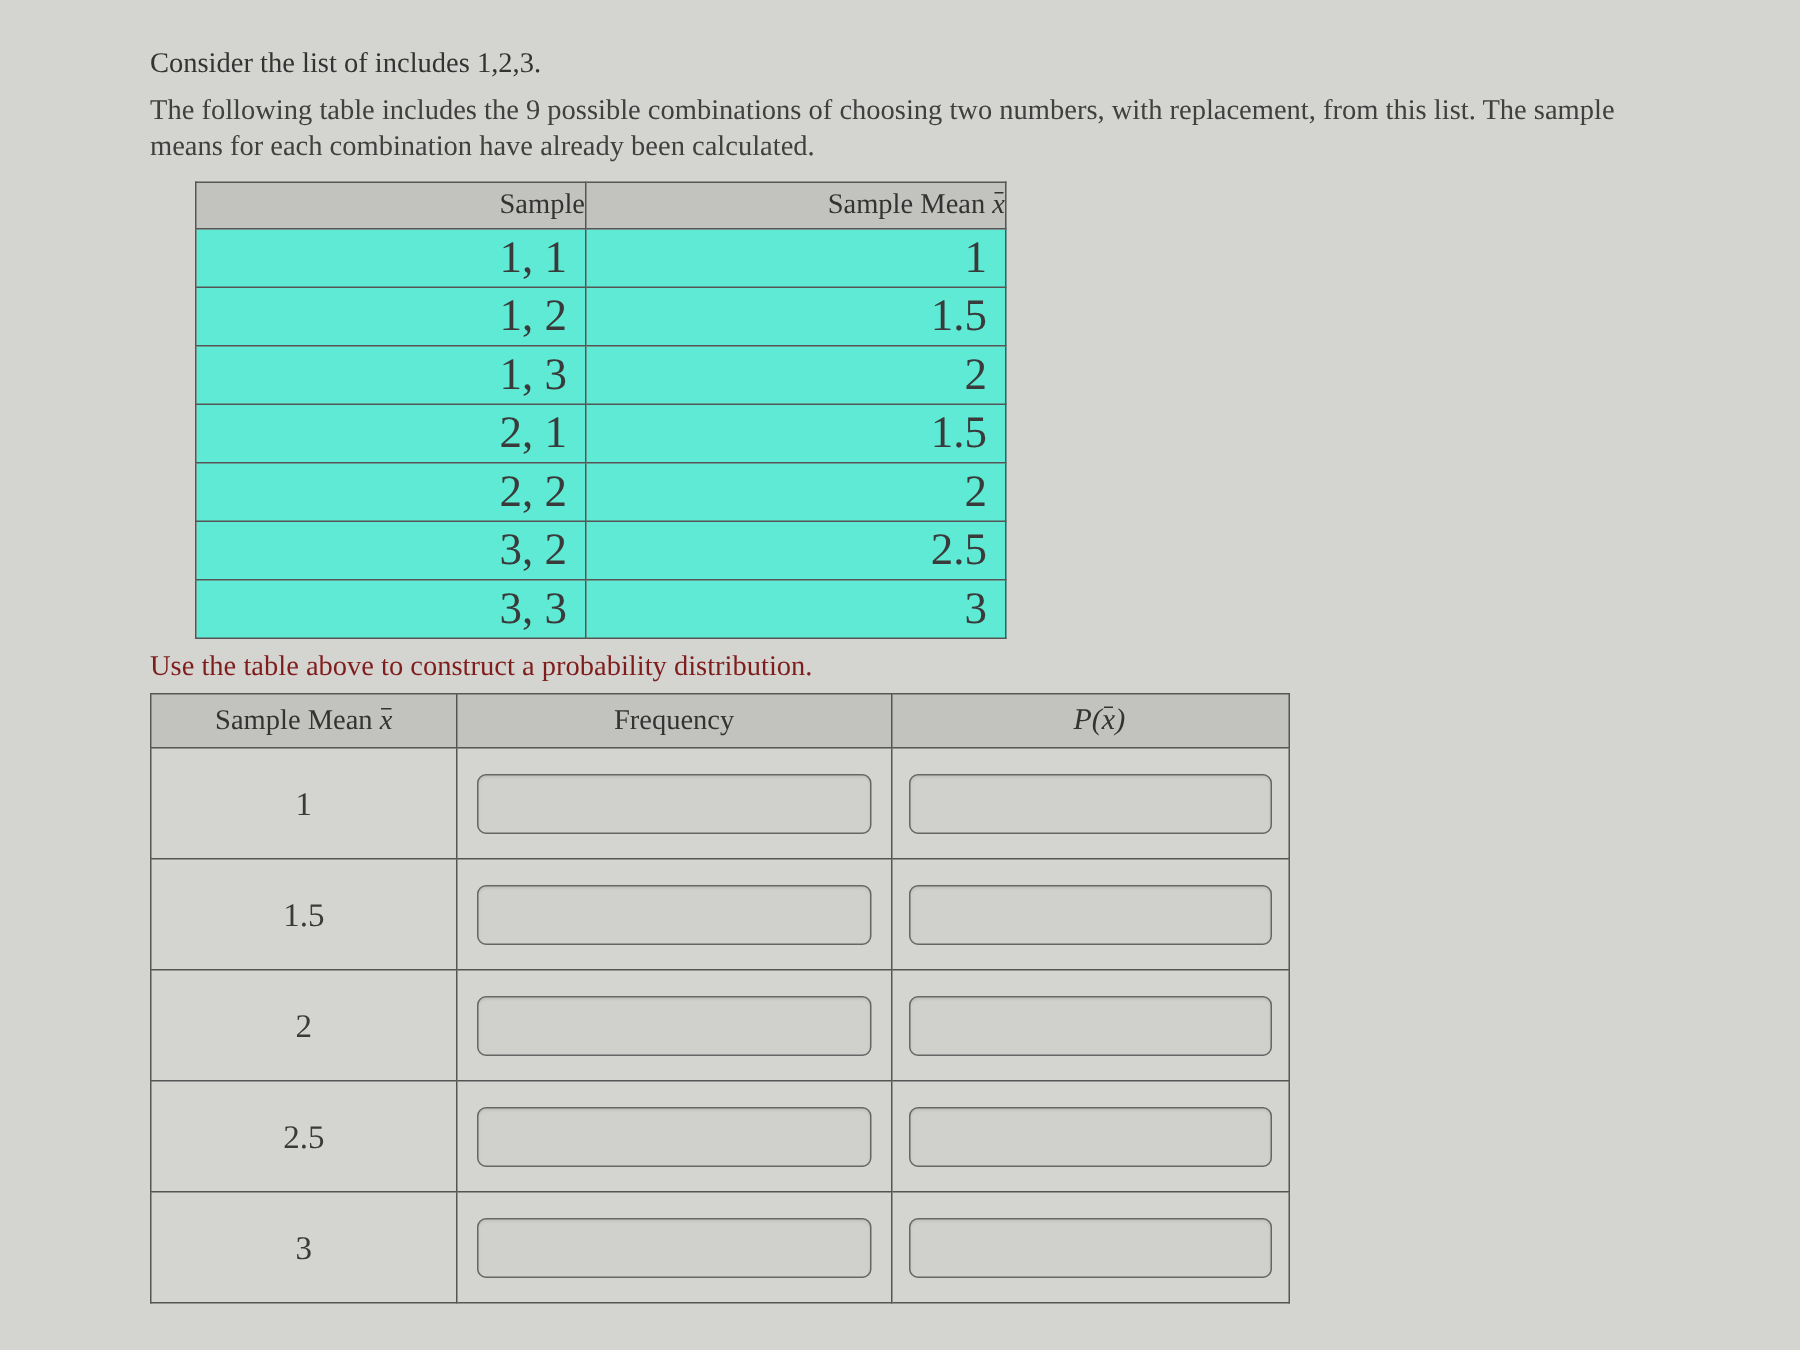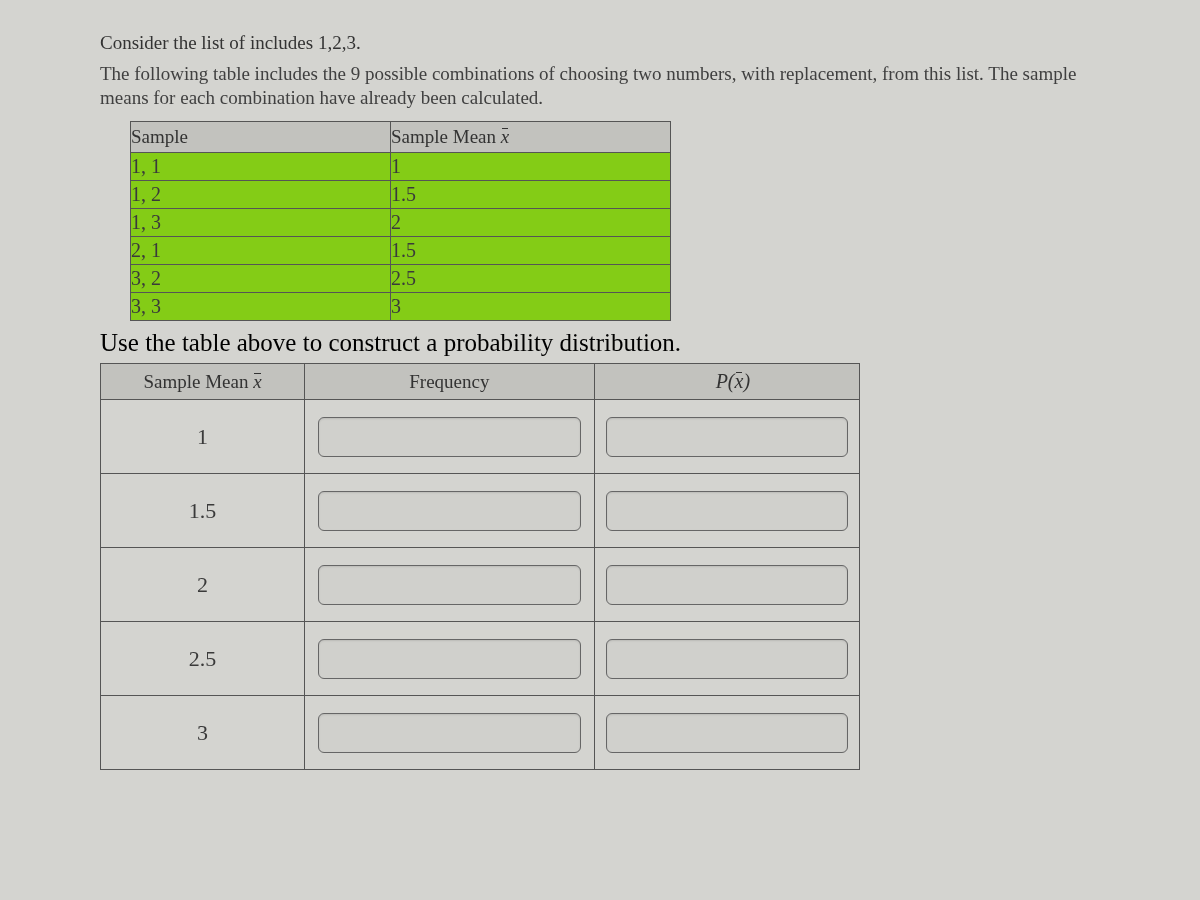--- a/index.html
+++ b/index.html
@@ -30,40 +30,40 @@
   }
   table {
     border-collapse: collapse;
   }
   .t1 {
     margin-left: 30px;
     margin-bottom: 8px;
   }
   .t1 th, .t1 td {
     border: 1px solid #555;
-    text-align: left;
+    text-align: right;
     font-weight: normal;
   }
   .t1 th {
     background: #c2c2be;
     font-size: 19px;
     padding: 4px 0;
     color: #333;
   }
   .t1 th:first-child { width: 260px; }
   .t1 th:last-child { width: 280px; }
   .t1 td {
-    background: #84cc16;
-    font-size: 20px;
-    padding: 2px 0;
+    background: #5eead4;
+    font-size: 30px;
+    padding: 2px 12px;
     font-family: 'Times New Roman', serif;
   }
   .inst2 {
-    font-size: 25px;
-    color: #000000;
+    font-size: 19px;
+    color: #7f1d1d;
     margin-bottom: 6px;
   }
   .t2 {
     width: 760px;
   }
   .t2 th, .t2 td {
     border: 1px solid #555;
     text-align: center;
     font-weight: normal;
   }
@@ -142,20 +142,24 @@
         </tr>
       <tr>
           <td>1, 3</td>
           <td>2</td>
         </tr>
       <tr>
           <td>2, 1</td>
           <td>1.5</td>
         </tr>
       <tr>
+          <td>2, 2</td>
+          <td>2</td>
+        </tr>
+      <tr>
           <td>3, 2</td>
           <td>2.5</td>
         </tr>
       <tr>
           <td>3, 3</td>
           <td>3</td>
         </tr>
     </tbody>
   </table>
 

